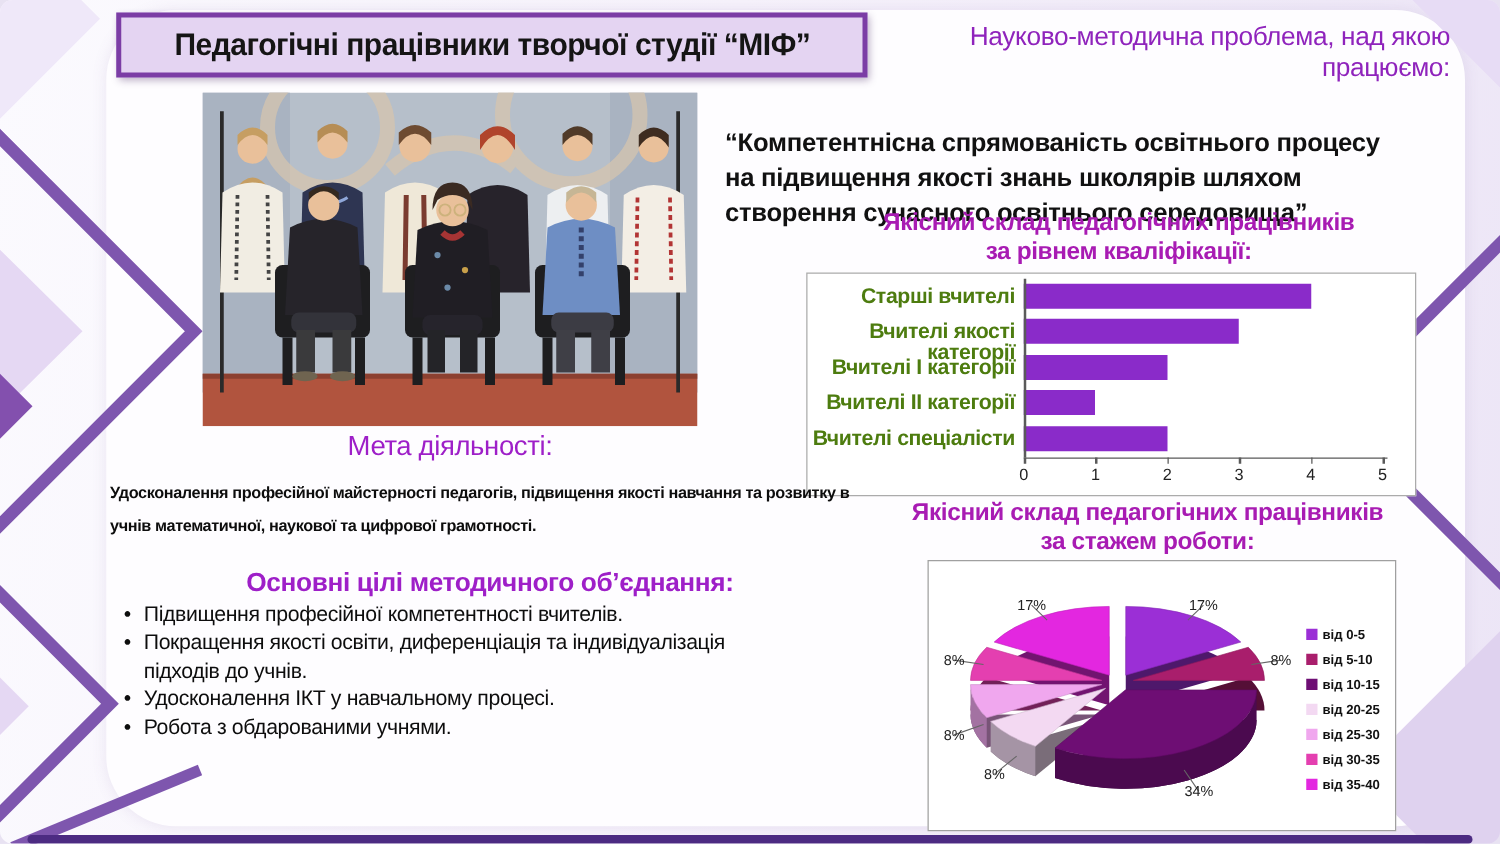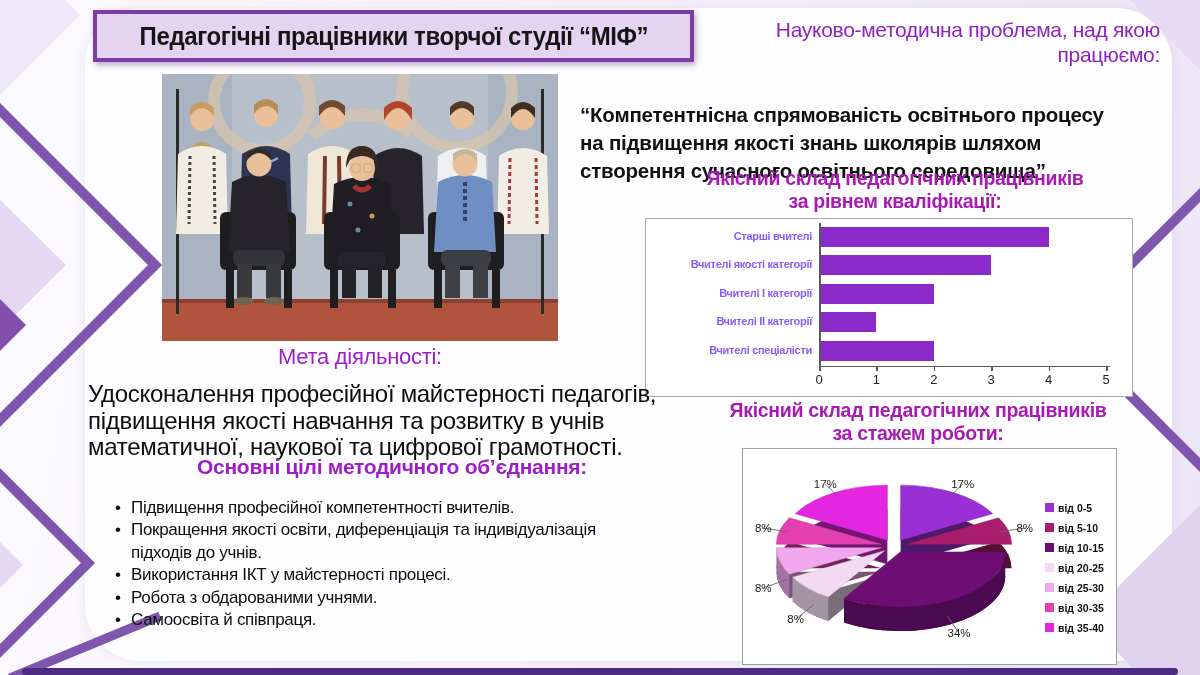--- a/index.html
+++ b/index.html
@@ -1,18 +1,18 @@
 <!DOCTYPE html>
 <html><head>
 <meta charset="utf-8">
 <style>
   html,body{margin:0;padding:0;background:#e8e2f2;}
   #page{position:relative;width:1200px;height:675px;overflow:hidden;
         font-family:"Liberation Sans","DejaVu Sans",sans-serif;
-        background:linear-gradient(100deg,#FBFAFE 0%,#F7F3FC 45%,#ECE5F6 100%);}
+        background:linear-gradient(100deg,#FBFAFE 0%,#F7F3FC 45%,#ECE5F6 100%);border-radius:10px;}
   #panel{position:absolute;left:85px;top:8px;width:1087px;height:653px;
          background:#FEFDFF;border-radius:56px;box-shadow:0 0 12px rgba(120,90,160,.12);z-index:1;}
   #decor{position:absolute;left:0;top:0;width:1200px;height:675px;z-index:3;pointer-events:none;}
   #content{position:absolute;left:0;top:0;width:1200px;height:675px;z-index:5;}
   #bottom-bar{position:absolute;left:22px;top:668px;width:1156px;height:7px;background:#4C2B82;border-radius:4px;z-index:6;}
 
   .abs{position:absolute;}
   #title-banner{left:93px;top:10px;width:601px;height:52px;background:#E4D4F2;border:4px solid #7B3DA5;
     box-sizing:border-box;display:flex;align-items:center;justify-content:center;box-shadow:2px 3px 6px rgba(60,30,90,.35);}
   #title-banner span{font-size:25px;font-weight:700;color:#151515;letter-spacing:-0.4px;transform:scaleX(.96);white-space:nowrap;}
@@ -20,38 +20,38 @@
   #right-heading{left:690px;top:17px;width:470px;text-align:right;font-size:21px;font-weight:400;
     color:#8F23BC;line-height:25px;letter-spacing:-0.3px;}
   #quote{left:580px;top:82px;width:552px;font-size:20.5px;font-weight:600;color:#111;line-height:28px;letter-spacing:-0.2px;margin-top:19px;}
 
   .chart-title{text-align:center;font-size:19.5px;font-weight:700;color:#A81BB3;line-height:23px;letter-spacing:-0.3px;}
   #bar-title{left:705px;top:167px;width:380px;}
   #pie-title{left:728px;top:399px;width:380px;}
 
   #bar-frame{left:645px;top:218px;width:488px;height:179px;background:#fff;border:1px solid #ababab;box-sizing:border-box;}
   #bar-plot{position:relative;width:486px;height:177px;}
-  .bar-cat{position:absolute;left:0;width:166px;text-align:right;font-size:11px;font-weight:700;
-    color:#8b5cf6;letter-spacing:-0.3px;line-height:17px;}
+  .bar-cat{position:absolute;left:0;width:166px;text-align:right;font-size:17px;font-weight:700;
+    color:#4d7c0f;letter-spacing:-0.3px;line-height:17px;}
   .bar-rect{position:absolute;}
   .axis-v{position:absolute;width:1.5px;background:#5a5a5a;}
   .axis-h{position:absolute;height:1.5px;background:#5a5a5a;}
   .tick{position:absolute;width:1.5px;height:5px;background:#5a5a5a;}
   .tick-label{position:absolute;width:24px;text-align:center;font-size:13px;color:#222;}
 
   #pie-box{left:742px;top:448px;width:375px;height:217px;background:#fff;border:1.5px solid #a0a0a0;box-sizing:border-box;}
   .pie-label{font-size:11.5px;fill:#222;}
   .legend-label{font-size:10.5px;font-weight:700;fill:#111;}
 
   #photo{left:162px;top:74px;width:396px;height:267px;}
 
   #meta-heading{left:162px;top:344px;width:396px;text-align:center;font-size:22px;font-weight:400;color:#9E1FC8;letter-spacing:-0.3px;}
-  #meta-text{left:88px;top:381px;width:592px;font-size:24px;font-weight:400;color:#0d0d0d;line-height:26.5px;letter-spacing:-0.3px;}
+  #meta-text{left:88px;top:381px;width:592px;font-size:13px;font-weight:700;color:#0d0d0d;line-height:26.5px;letter-spacing:-0.3px;}
   #goals-heading{left:92px;top:455px;width:600px;text-align:center;font-size:21px;font-weight:700;color:#9E1FC8;letter-spacing:-0.3px;}
-  #goals-list{left:98px;top:481px;width:575px;margin:16px;padding:0;list-style:none;}
+  #goals-list{left:98px;top:481px;width:575px;margin:0;padding:0;list-style:none;}
   #goals-list li{position:relative;padding-left:17px;font-size:17px;line-height:22.4px;color:#0d0d0d;letter-spacing:-0.3px;}
   #goals-list li::before{content:"•";position:absolute;left:1px;top:0;}
   #goals-list li:nth-child(2){max-width:505px;}
 </style>
 </head>
 <body>
 
 <div id="page">
   <div id="panel"></div>
 
@@ -243,20 +243,19 @@
       </svg>
     </div>
 
     <div id="meta-heading" class="abs">Мета діяльності:</div>
     <div id="meta-text" class="abs">Удосконалення професійної майстерності педагогів, підвищення якості навчання та розвитку в учнів математичної, наукової та цифрової грамотності.</div>
 
     <div id="goals-heading" class="abs">Основні цілі методичного об’єднання:</div>
     <ul id="goals-list" class="abs">
       <li>Підвищення професійної компетентності вчителів.</li>
       <li>Покращення якості освіти, диференціація та індивідуалізація підходів до учнів.</li>
-      <li>Використання ІКТ у майстерності процесі.</li>
+      <li>Удосконалення ІКТ у навчальному процесі.</li>
       <li>Робота з обдарованими учнями.</li>
-      <li>Самоосвіта й співпраця.</li>
     </ul>
   </div>
 
   <div id="bottom-bar"></div>
 </div>
 
 </body></html>

